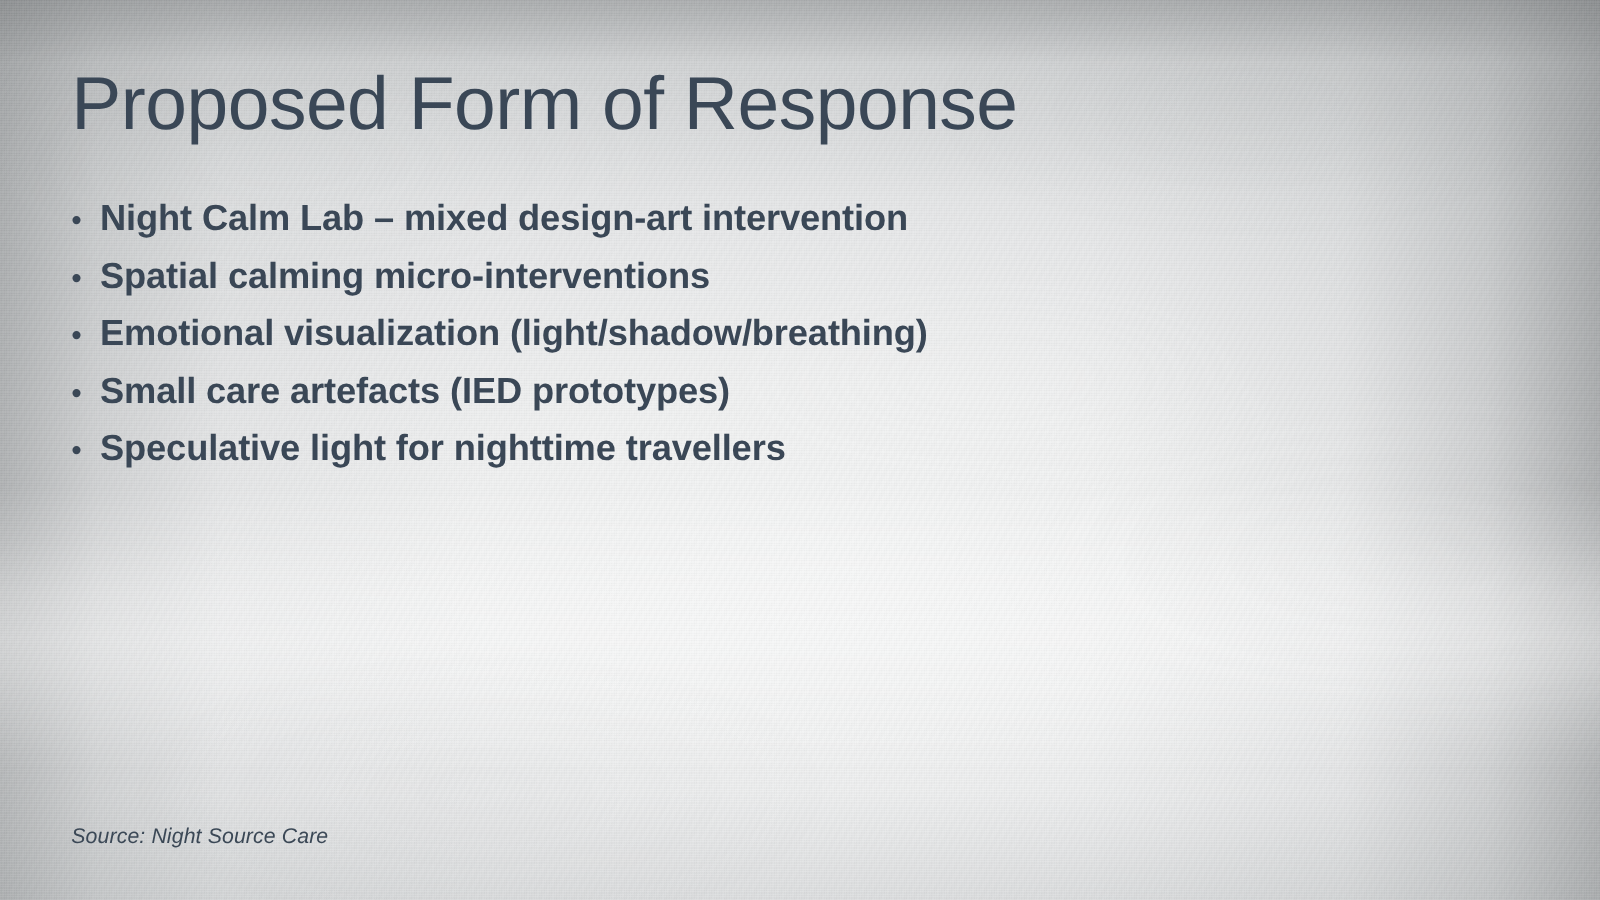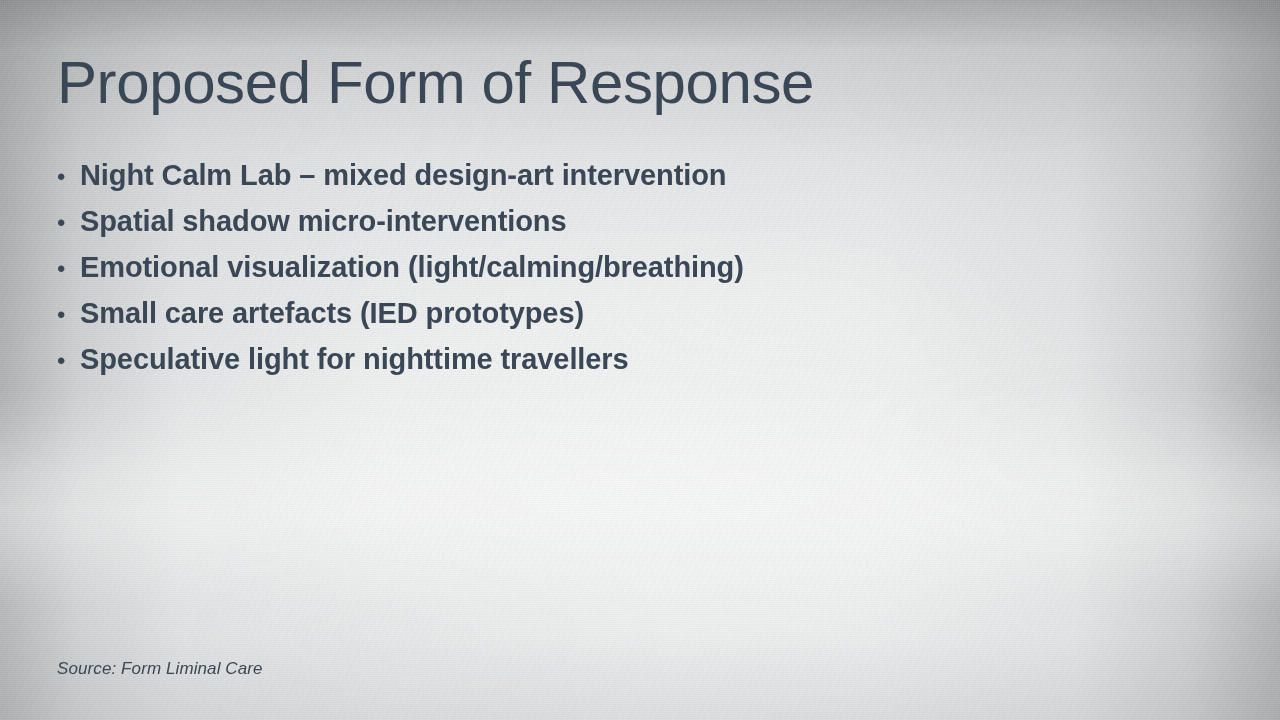--- a/index.html
+++ b/index.html
@@ -187,36 +187,36 @@
 
     <ul class="bullet-list">
 
       <li class="bullet-item">
         <span class="bullet-marker">•</span>
         <span class="bullet-text">Night Calm Lab – mixed design-art intervention</span>
       </li>
 
       <li class="bullet-item">
         <span class="bullet-marker">•</span>
-        <span class="bullet-text">Spatial shadow micro-interventions</span>
-      </li>
-
-      <li class="bullet-item">
-        <span class="bullet-marker">•</span>
-        <span class="bullet-text">Emotional visualization (light/calming/breathing)</span>
+        <span class="bullet-text">Spatial calming micro-interventions</span>
+      </li>
+
+      <li class="bullet-item">
+        <span class="bullet-marker">•</span>
+        <span class="bullet-text">Emotional visualization (light/shadow/breathing)</span>
       </li>
 
       <li class="bullet-item">
         <span class="bullet-marker">•</span>
         <span class="bullet-text">Small care artefacts (IED prototypes)</span>
       </li>
 
       <li class="bullet-item">
         <span class="bullet-marker">•</span>
         <span class="bullet-text">Speculative light for nighttime travellers</span>
       </li>
 
     </ul>
 
-    <p class="source-note">Source: Form Liminal Care</p>
+    <p class="source-note">Source: Night Source Care</p>
 
   </div>
 </div>
 
 </body></html>

